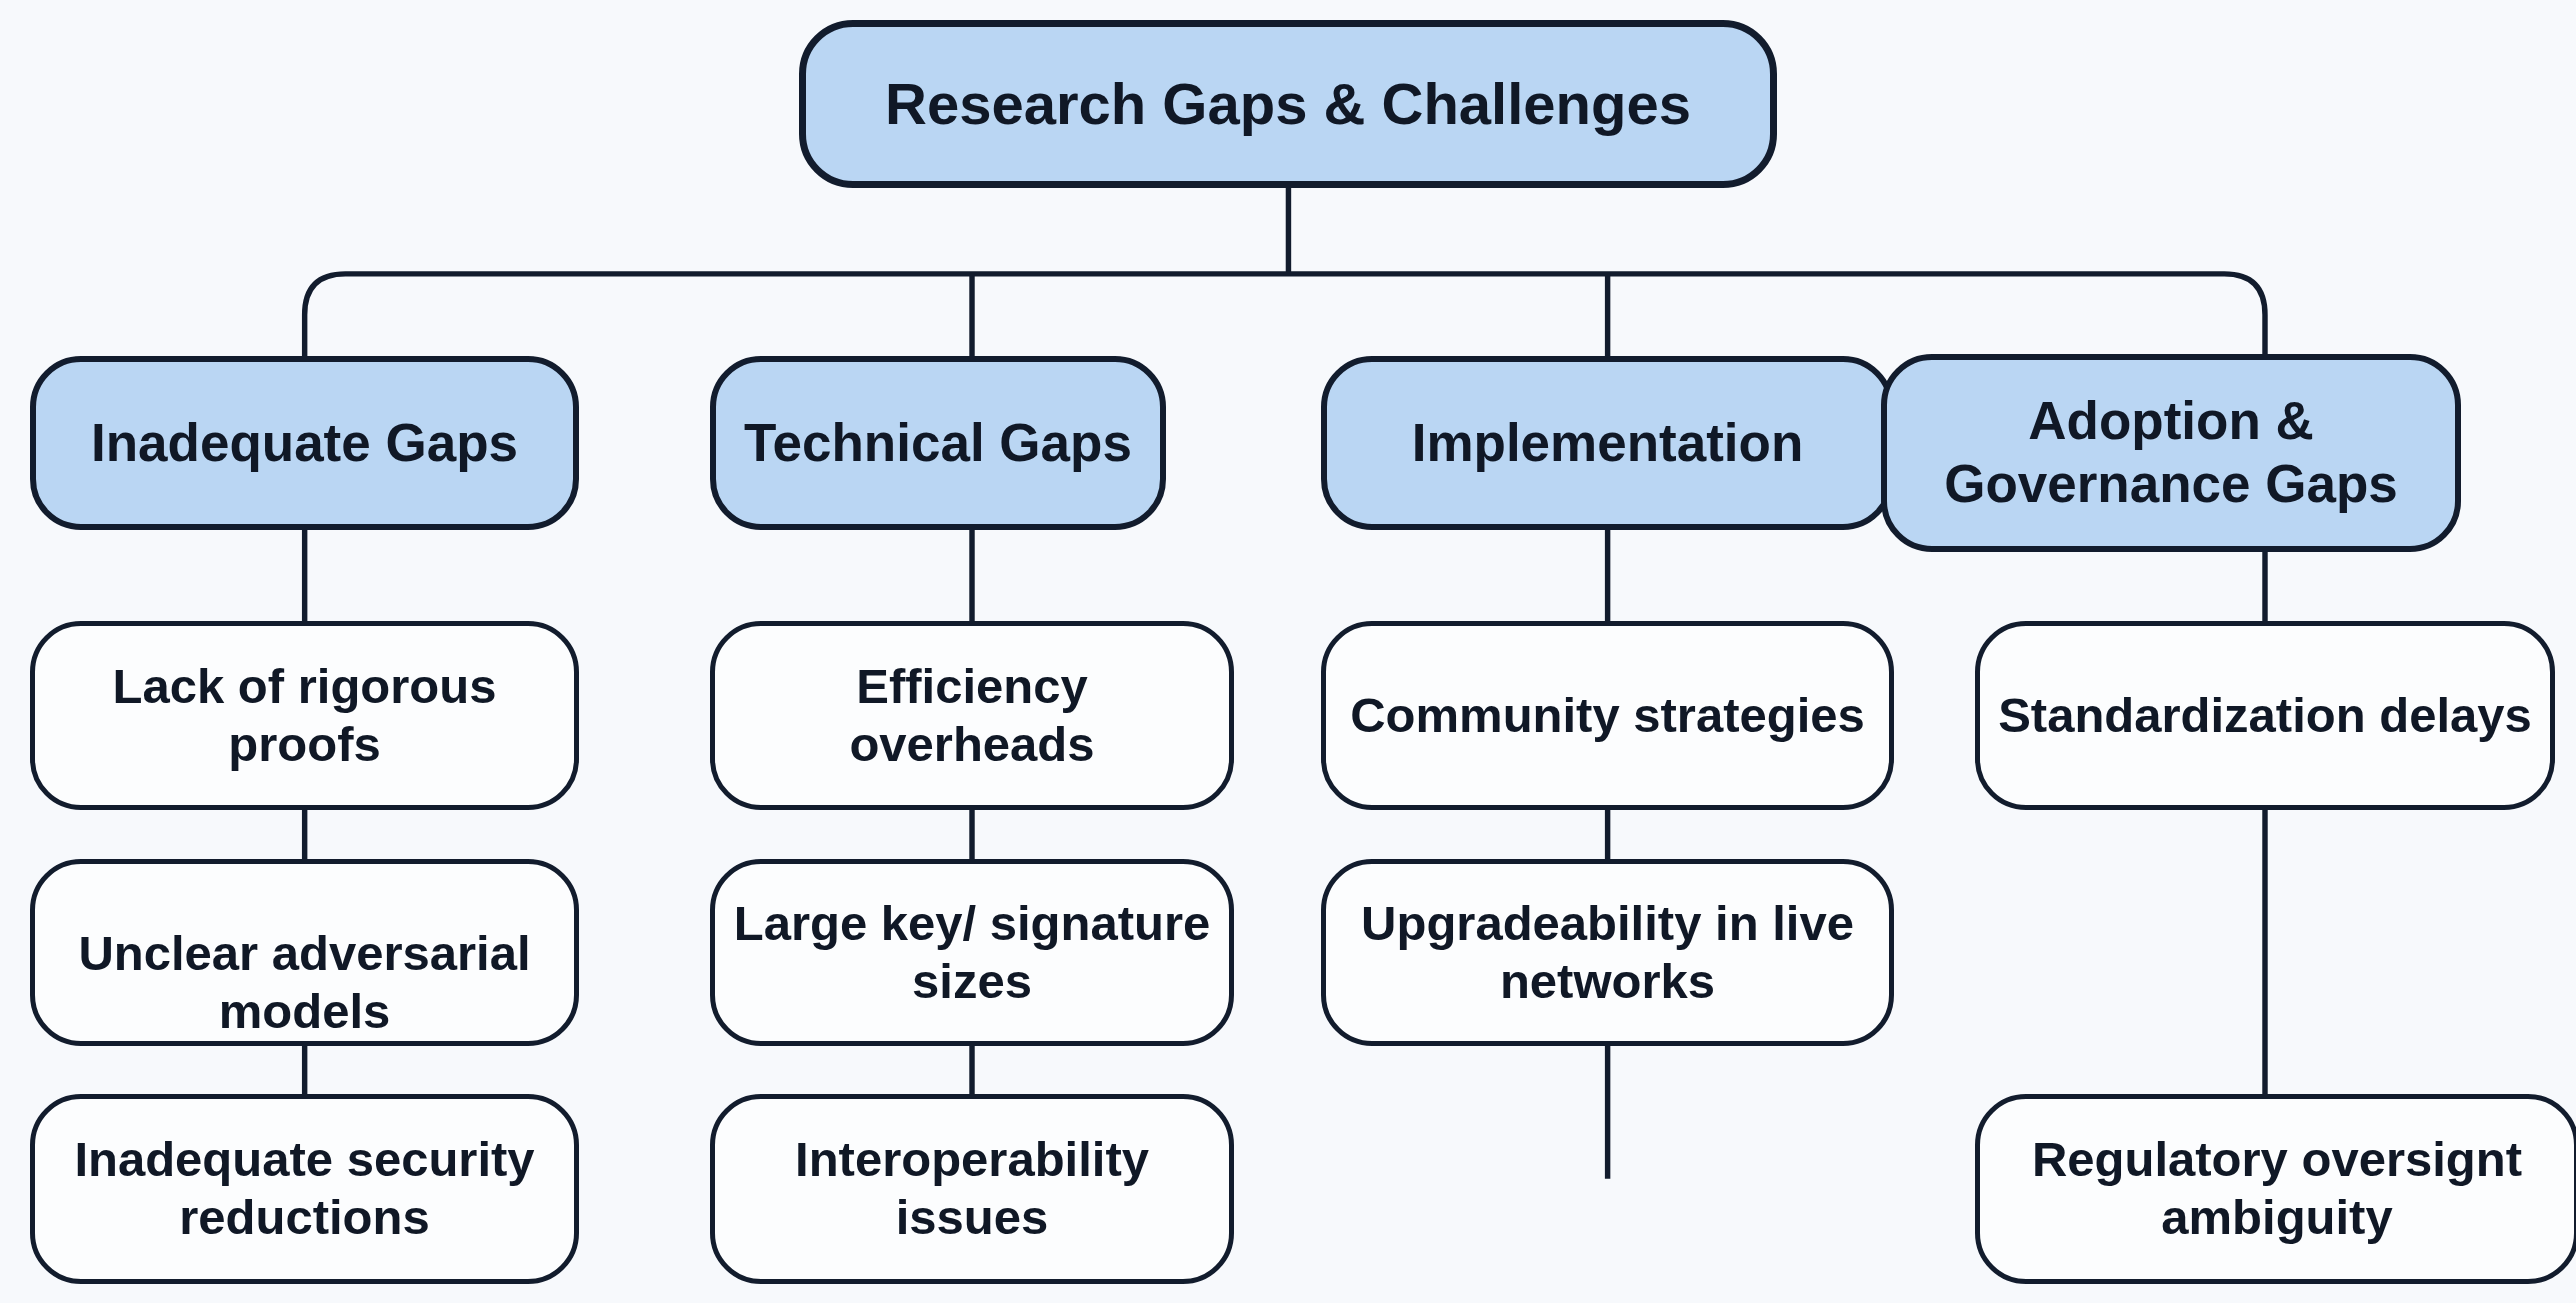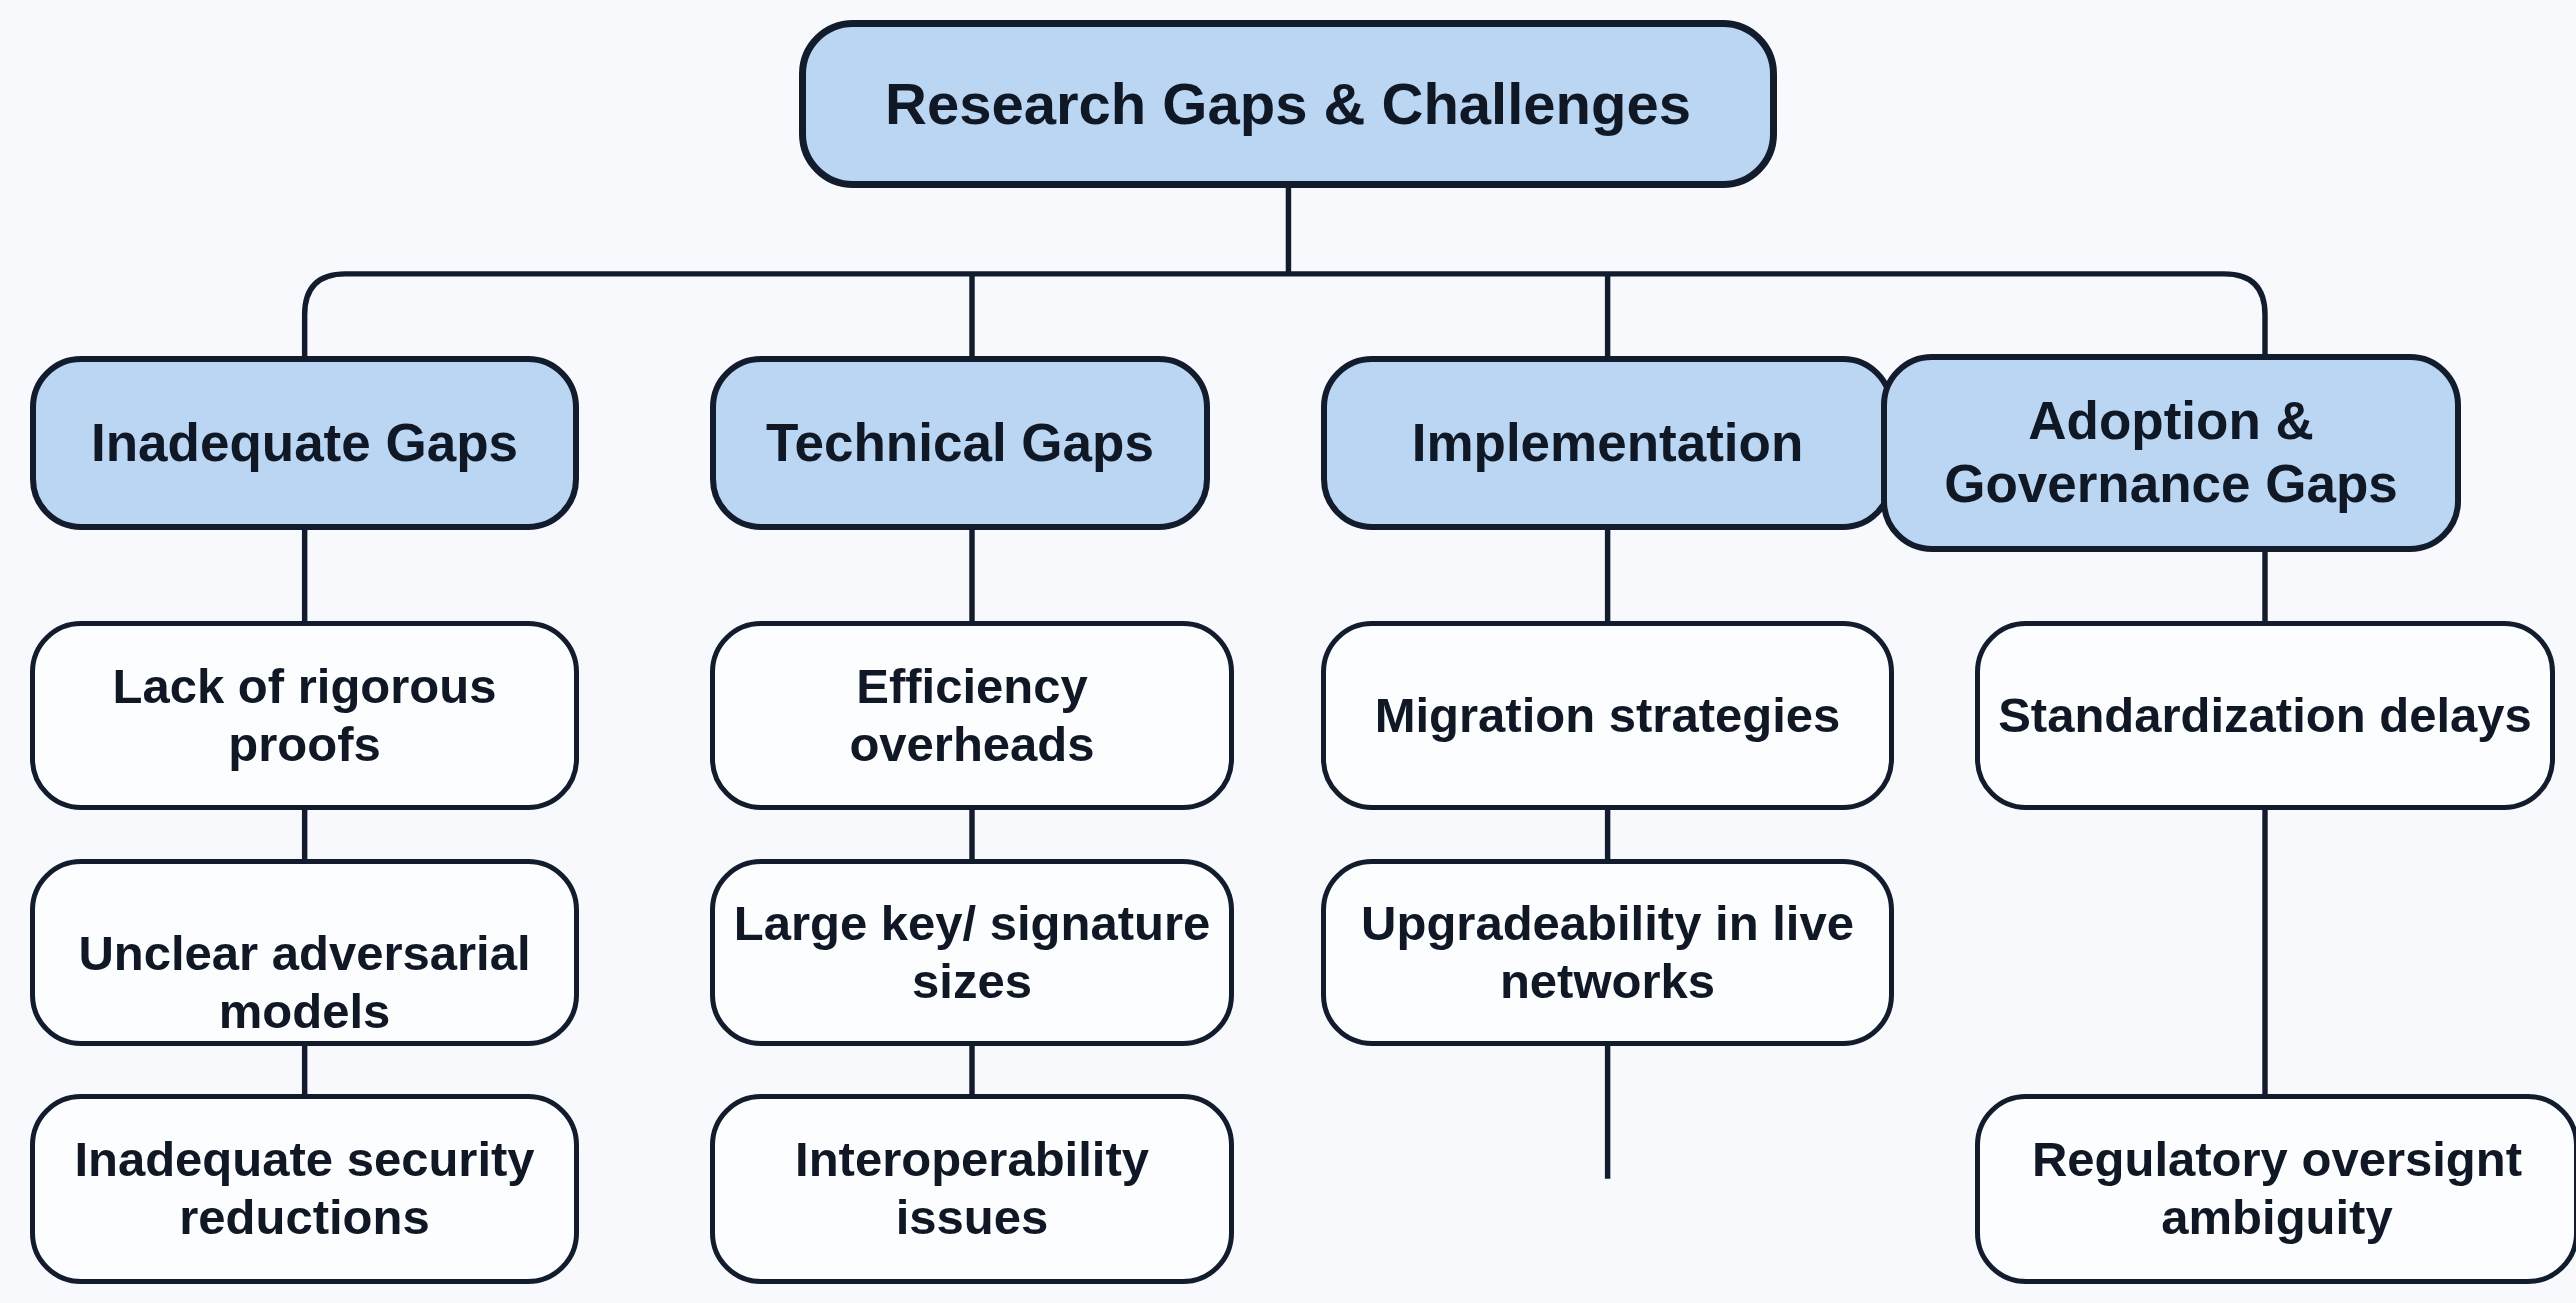--- a/index.html
+++ b/index.html
@@ -65,21 +65,21 @@
     <path d="M2498 500 L2498 1300"></path>
   </svg>
 
   <div class="node blue root" style="left:799px;top:20px;width:978px;height:168px;">
     <span>Research Gaps &amp; Challenges</span>
   </div>
 
   <div class="node blue header" style="left:30px;top:356px;width:549px;height:174px;">
     <span>Inadequate Gaps</span>
   </div>
-  <div class="node blue header" style="left:710px;top:356px;width:500px;height:174px;">
+  <div class="node blue header" style="left:710px;top:356px;width:456px;height:174px;">
     <span>Technical Gaps</span>
   </div>
   <div class="node blue header" style="left:1321px;top:356px;width:573px;height:174px;">
     <span>Implementation</span>
   </div>
   <div class="node blue header" style="left:1881px;top:354px;width:580px;height:198px;">
     <span>Adoption &amp; Governance Gaps</span>
   </div>
 
   <div class="node leaf" style="left:30px;top:621px;width:549px;height:189px;">
@@ -96,21 +96,21 @@
     <span>Efficiency overheads</span>
   </div>
   <div class="node leaf" style="left:710px;top:859px;width:524px;height:187px;">
     <span>Large key/ signature sizes</span>
   </div>
   <div class="node leaf" style="left:710px;top:1094px;width:524px;height:190px;">
     <span>Interoperability issues</span>
   </div>
 
   <div class="node leaf" style="left:1321px;top:621px;width:573px;height:189px;">
-    <span>Migration strategies</span>
+    <span>Community strategies</span>
   </div>
   <div class="node leaf" style="left:1321px;top:859px;width:573px;height:187px;">
     <span>Upgradeability in live networks</span>
   </div>
 
   <div class="node leaf" style="left:1975px;top:621px;width:580px;height:189px;">
     <span>Standardization delays</span>
   </div>
   <div class="node leaf" style="left:1975px;top:1094px;width:604px;height:190px;">
     <span>Regulatory oversignt ambiguity</span>

